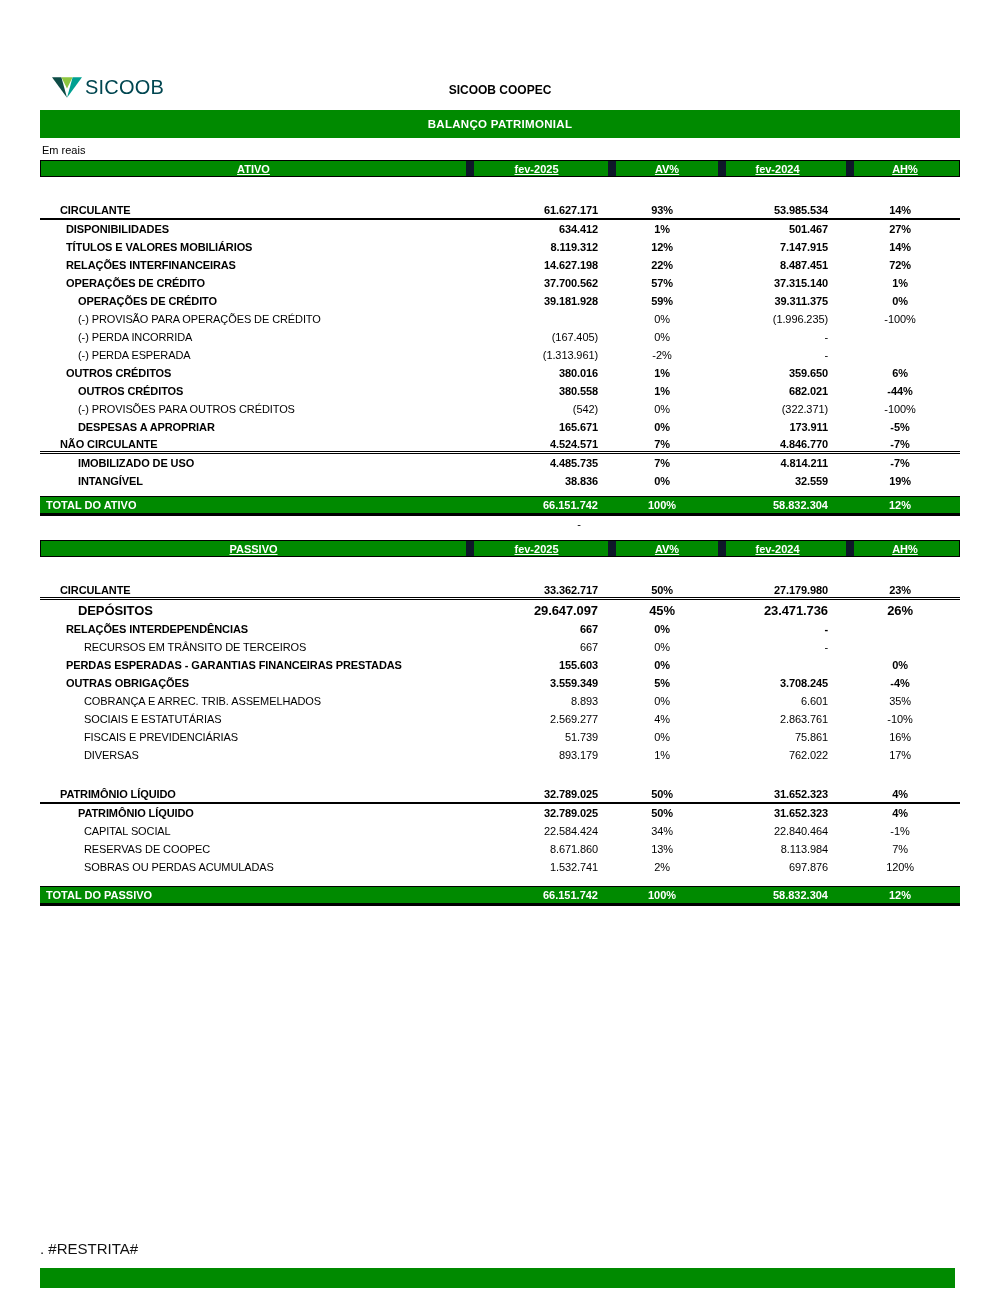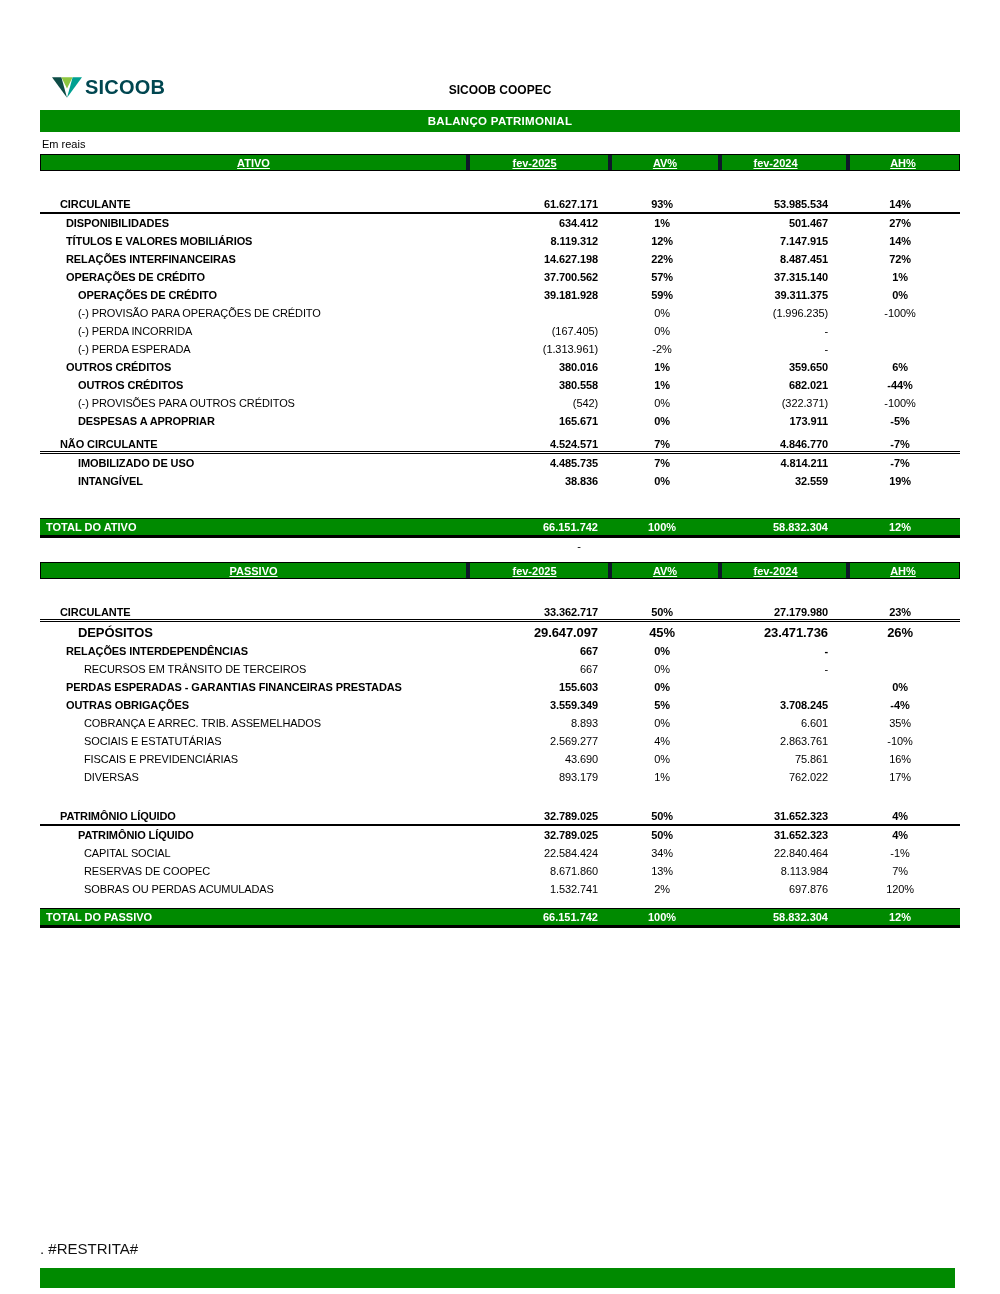--- a/index.html
+++ b/index.html
@@ -9,55 +9,55 @@
     --logo-teal:#00A091;
     --ink:#000;
   }
   *{box-sizing:border-box;margin:0;padding:0}
   body{background:#e8e8e8;font-family:"Liberation Sans",sans-serif;color:var(--ink);}
   .page{position:relative;width:1000px;height:1294px;background:#fff;margin:0 auto;overflow:hidden;}
 
   .header{position:relative;height:34px;margin:76px 40px 0;}
   .logo{position:absolute;left:12px;top:0;display:flex;align-items:center;gap:3px;}
   .logo svg{display:block}
-  .logo-text{font-size:20px;font-weight:bold;color:#004650;letter-spacing:.2px;}
+  .logo-text{font-size:20px;font-weight:normal;color:#004650;letter-spacing:.2px;}
   .company{position:absolute;left:0;top:7px;width:100%;text-align:center;font-size:12px;font-weight:bold;}
 
-  .banner{margin:0 40px;height:22px;background:var(--green);color:#fff;font-weight:bold;
+  .banner{margin:0 40px;height:28px;background:var(--green);color:#fff;font-weight:bold;
           font-size:11.5px;display:flex;align-items:center;justify-content:center;letter-spacing:.3px;}
   .unit{margin:6px 0 0 42px;font-size:11px;height:14px;}
 
   .thead{display:flex;margin:2px 40px 0;height:17px;background:var(--green);
          border:1px solid #000;}
   .thead .hcell{color:#fff;font-weight:bold;font-size:11px;text-decoration:underline;
          display:flex;align-items:center;justify-content:center;height:100%;}
-  .thead .hcell + .hcell{border-left:4px solid #0f172a;}
+  .thead .hcell + .hcell{border-left:8px solid #0f172a;}
   .thead.second{margin-top:8px;}
 
   .rows{margin:0 40px;}
   .row{display:flex;height:18px;align-items:center;font-size:11px;letter-spacing:-0.1px;}
   .row.b1{font-weight:bold;}
   .row.big{font-size:13px;height:20px;}
   .cell{height:100%;display:flex;align-items:center;}
   .lbl{width:425px;}
   .v25{width:142px;justify-content:flex-end;padding-right:9px;}
   .av {width:110px;justify-content:center;}
   .v24{width:128px;justify-content:flex-end;padding-right:17px;}
   .ah {width:110px;justify-content:center;}
   .i0 .lbl{padding-left:20px}
   .i1 .lbl{padding-left:26px}
   .i2 .lbl{padding-left:38px}
   .i3 .lbl{padding-left:44px}
   .r-thick{border-bottom:2px solid #000;}
   .r-double{border-bottom:3px double #000;}
-  .g-sm{margin-top:6px}
+  .g-sm{}
   .g-lg{margin-top:25px}
   .g-xl{margin-top:22px}
 
-  .total{display:flex;margin:28px 40px 0;height:20px;background:var(--green);color:#fff;
+  .total{display:flex;margin:6px 40px 0;height:20px;background:var(--green);color:#fff;
          font-weight:bold;font-size:11px;border-top:1px solid #000;border-bottom:3px solid #000;}
   .total .lbl{padding-left:6px;}
   .total.passivo-total{margin-top:10px;}
 
   .dash-row{display:flex;margin:0 40px;height:16px;font-size:11px;align-items:center;}
   .dash-row .v25{padding-right:26px;}
 
   .restricted{position:absolute;left:40px;top:1240px;font-size:15px;color:#111;}
   .bottom-bar{position:absolute;left:40px;top:1268px;width:915px;height:20px;background:var(--green);}
 </style>
@@ -282,21 +282,21 @@
       </div>
       <div class="row b0 i3">
         <div class="cell lbl">SOCIAIS E ESTATUTÁRIAS</div>
         <div class="cell v25">2.569.277</div>
         <div class="cell av">4%</div>
         <div class="cell v24">2.863.761</div>
         <div class="cell ah">-10%</div>
       </div>
       <div class="row b0 i3">
         <div class="cell lbl">FISCAIS E PREVIDENCIÁRIAS</div>
-        <div class="cell v25">43.690</div>
+        <div class="cell v25">51.739</div>
         <div class="cell av">0%</div>
         <div class="cell v24">75.861</div>
         <div class="cell ah">16%</div>
       </div>
       <div class="row b0 i3">
         <div class="cell lbl">DIVERSAS</div>
         <div class="cell v25">893.179</div>
         <div class="cell av">1%</div>
         <div class="cell v24">762.022</div>
         <div class="cell ah">17%</div>

